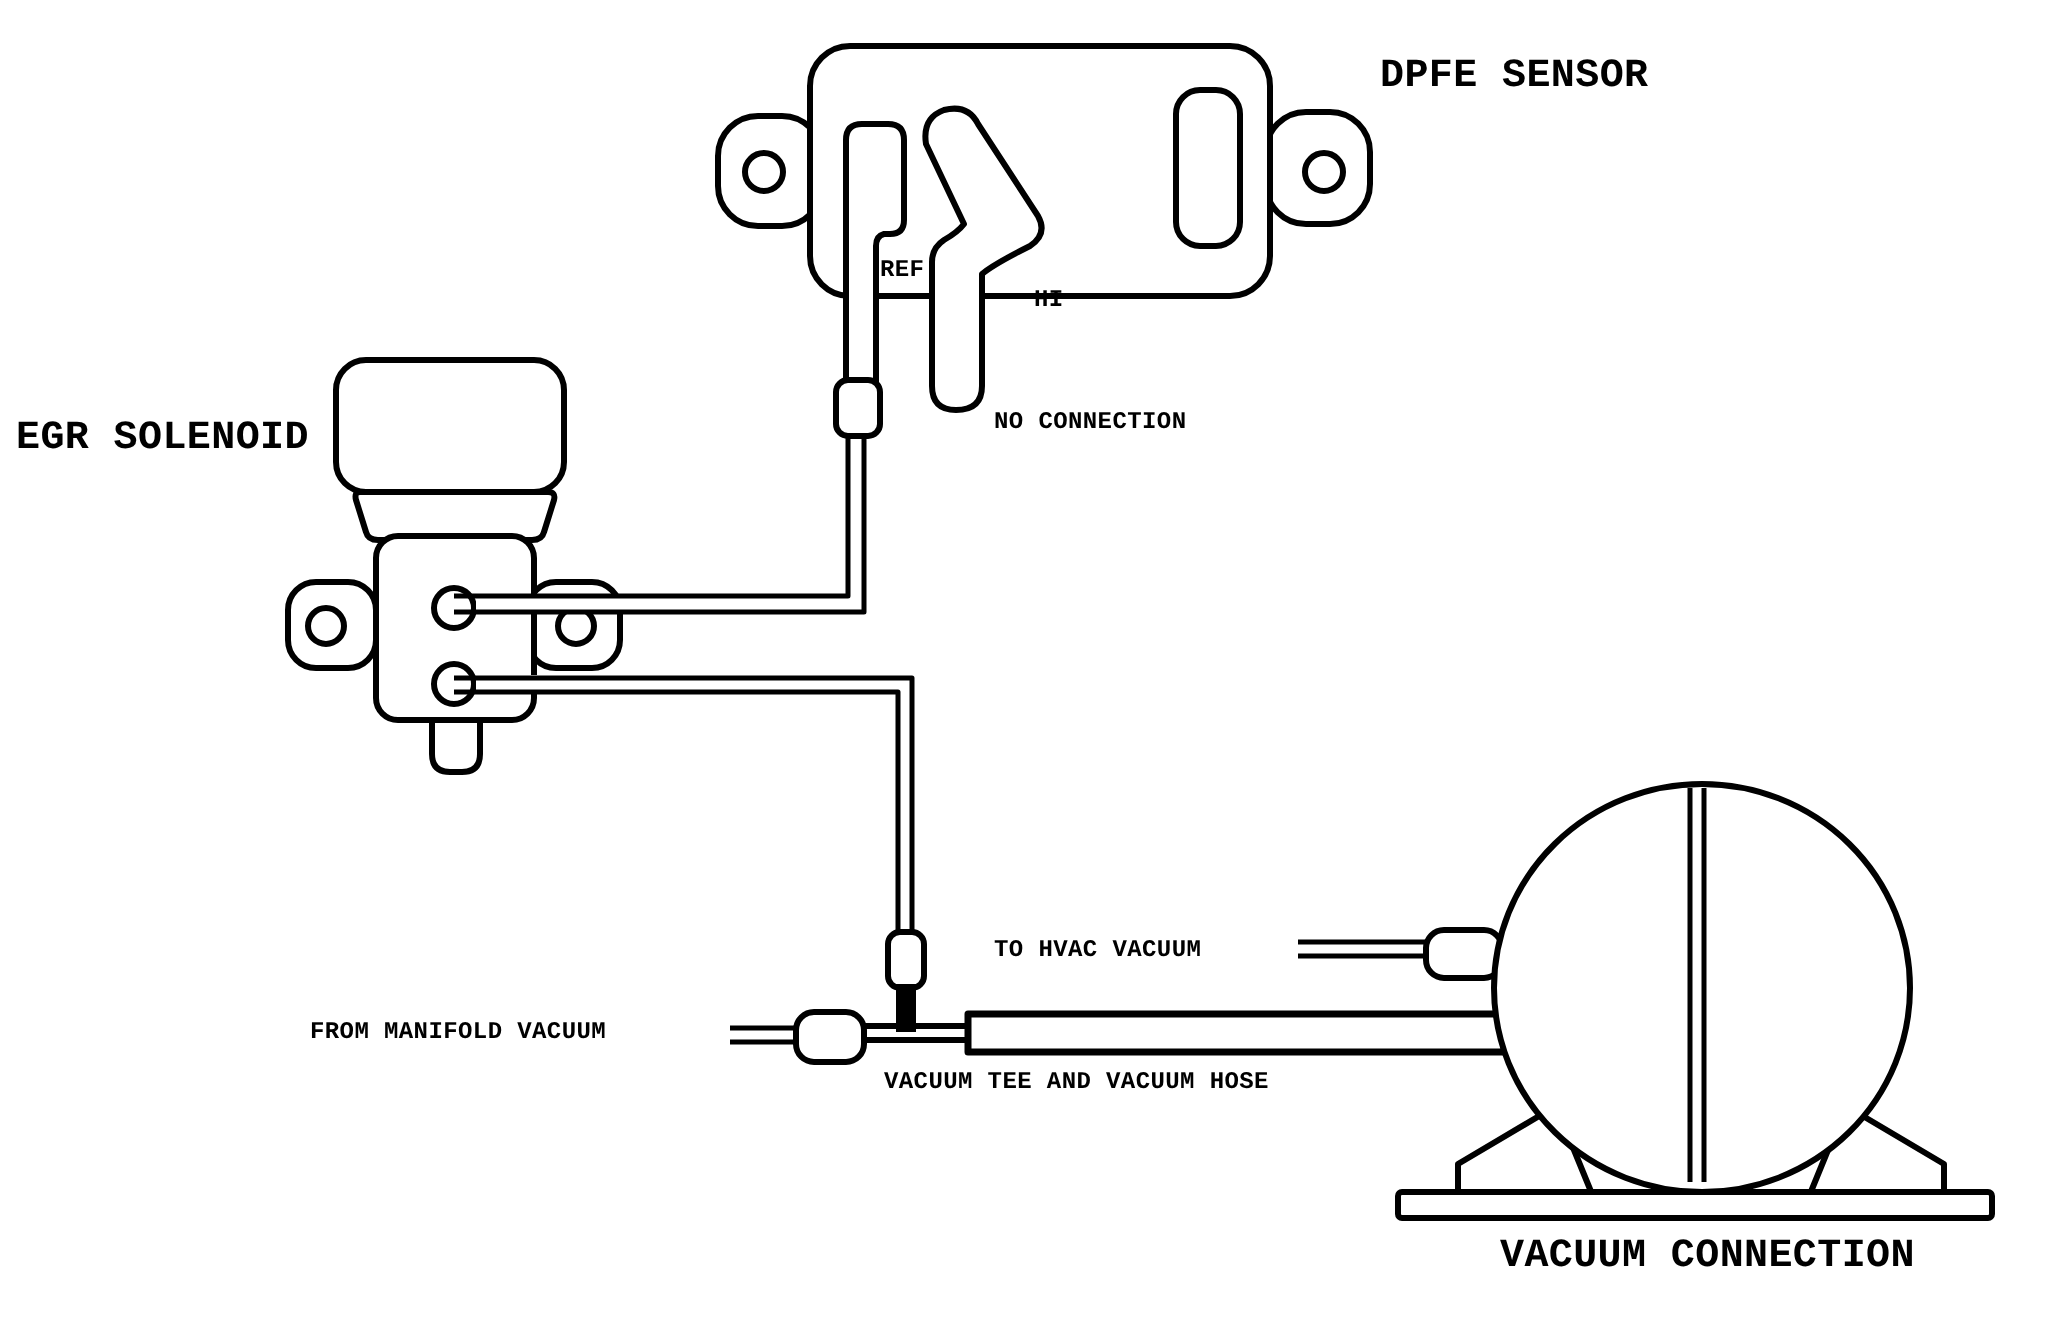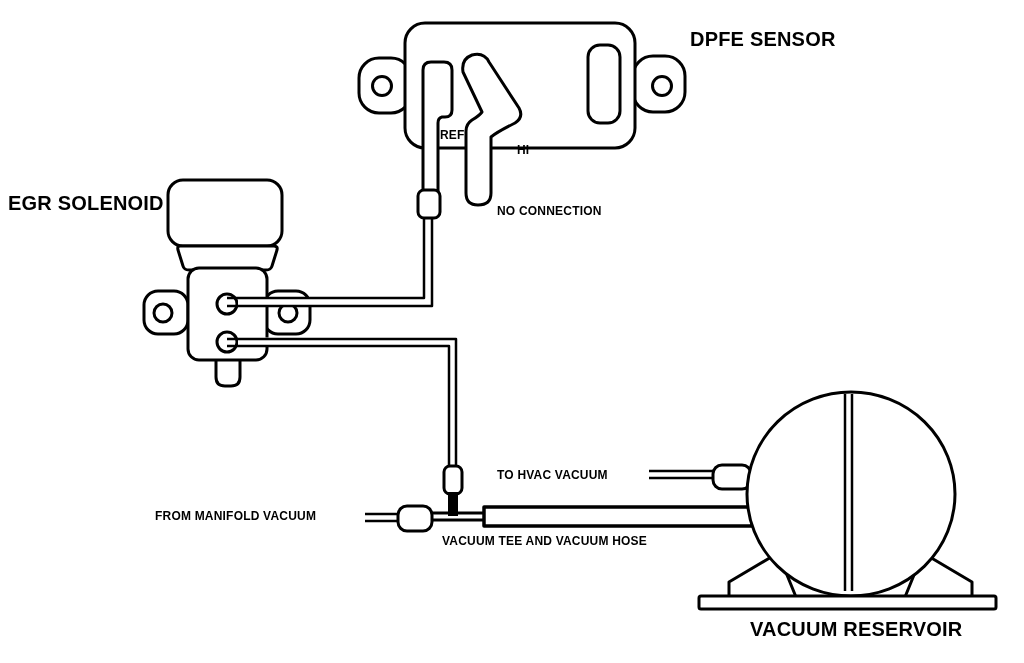--- a/index.html
+++ b/index.html
@@ -1,21 +1,21 @@
 <!DOCTYPE html>
 <html><head>
 <meta charset="utf-8">
 <style>
   html,body{margin:0;padding:0;background:#888;}
   #stage{
     position:relative;
     width:1024px;height:663px;
     background:#ffffff;
     overflow:hidden;
-    font-family:Liberation Sans, sans-serif;
+    font-family:Liberation Mono, monospace;
   }
   #stage svg{position:absolute;left:0;top:0;}
   .lbl{
     position:absolute;
     color:#000;
     font-weight:bold;
     line-height:1;
     white-space:nowrap;
     letter-spacing:0.2px;
   }
@@ -111,22 +111,22 @@
       <ellipse cx="851" cy="494" rx="104" ry="102" fill="#fff"></ellipse>
 
       <path stroke-width="2.5" d="M845,394 L845,591"></path>
       <path stroke-width="2.5" d="M852,394 L852,591"></path>
 
       <rect x="699" y="596" width="297" height="13" rx="2" fill="#fff"></rect>
     </g>
   </svg>
 
   <div class="lbl lbl-lg" style="left:690px;top:29px">DPFE SENSOR</div>
-  <div class="lbl lbl-lg" style="left:8px;top:193px">EGR SOLENOID</div>
+  <div class="lbl lbl-lg" style="left:8px;top:210px">EGR SOLENOID</div>
   <div class="lbl lbl-md" style="left:440px;top:129px">REF</div>
   <div class="lbl lbl-md" style="left:517px;top:144px">HI</div>
   <div class="lbl lbl-md" style="left:497px;top:205px">NO CONNECTION</div>
   <div class="lbl lbl-md" style="left:497px;top:469px">TO HVAC VACUUM</div>
   <div class="lbl lbl-md" style="left:442px;top:535px">VACUUM TEE AND VACUUM HOSE</div>
   <div class="lbl lbl-md" style="left:155px;top:510px">FROM MANIFOLD VACUUM</div>
-  <div class="lbl lbl-lg" style="left:750px;top:619px">VACUUM RESERVOIR</div>
+  <div class="lbl lbl-lg" style="left:750px;top:619px">VACUUM CONNECTION</div>
 
 </div>
 
 </body></html>

